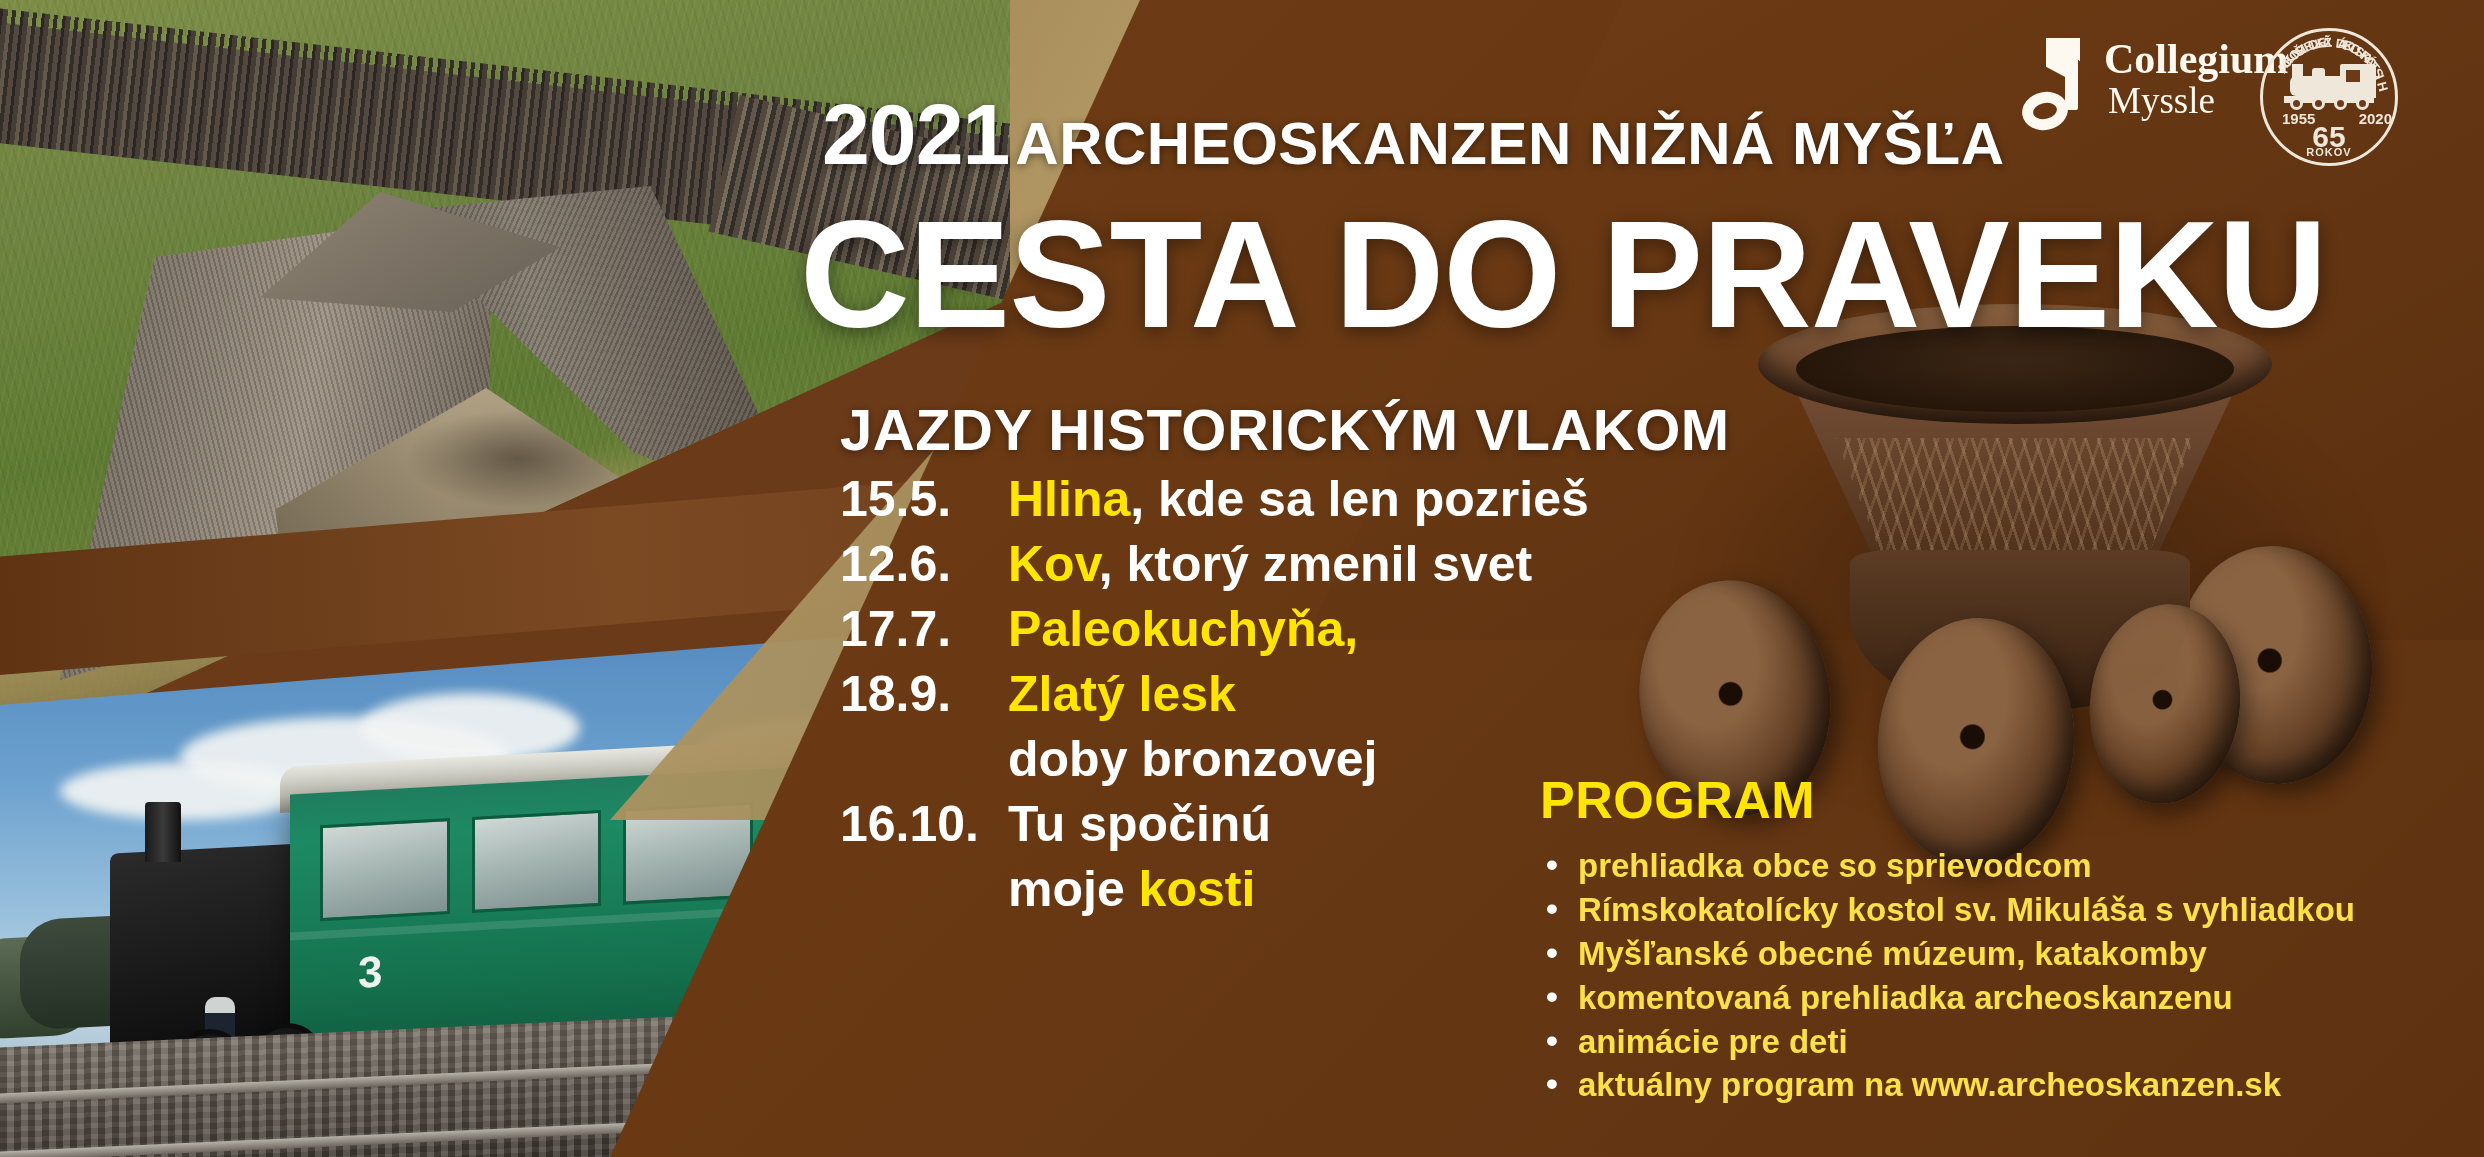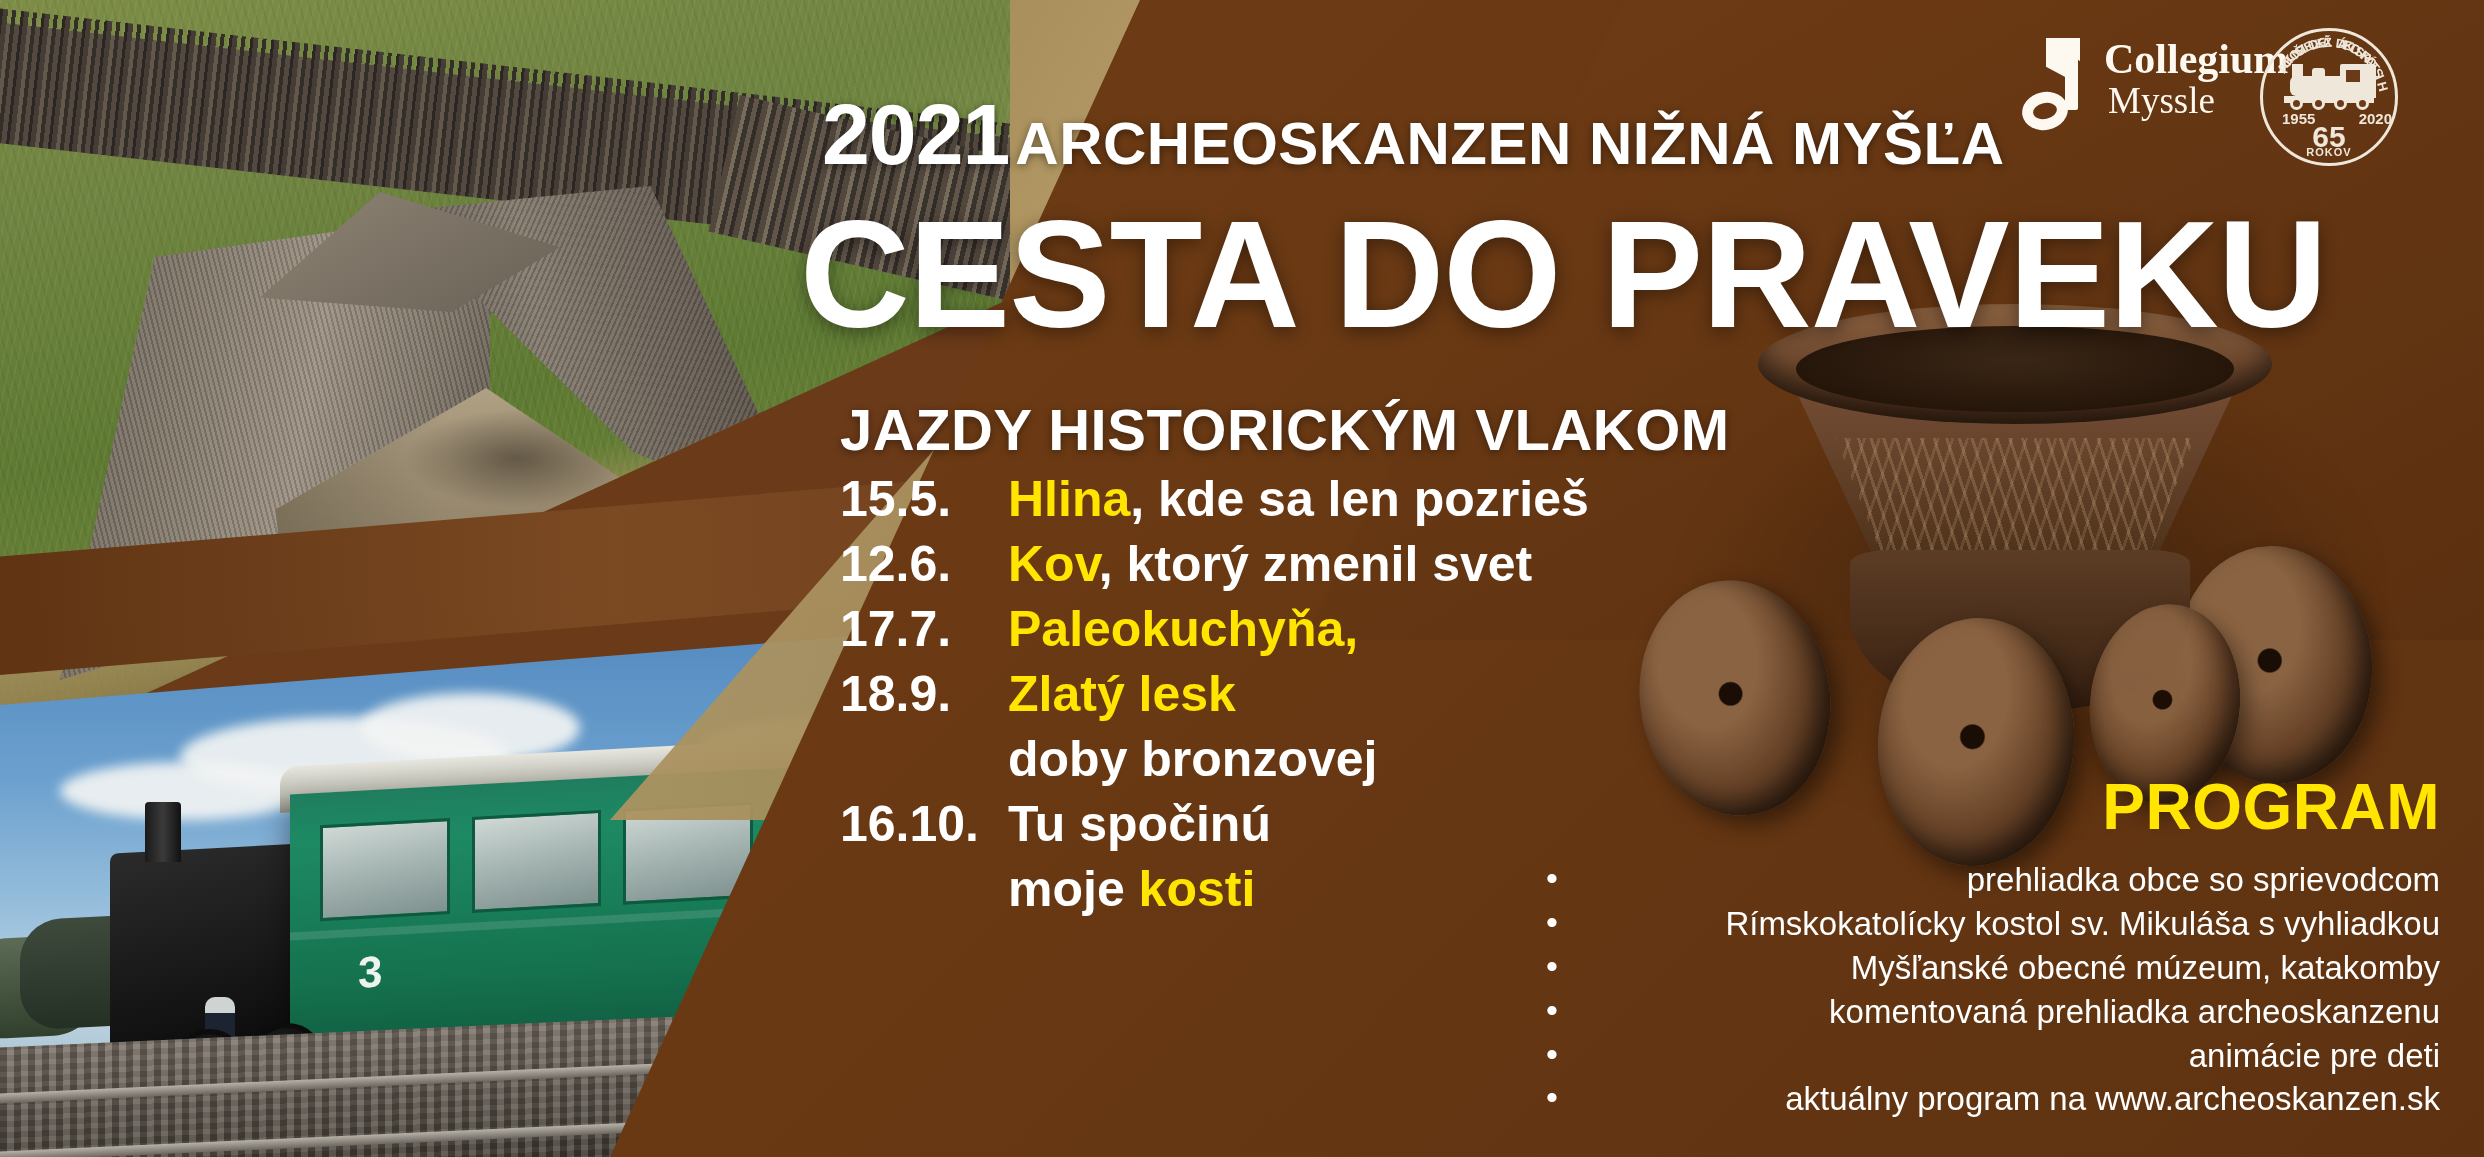--- a/index.html
+++ b/index.html
@@ -349,25 +349,25 @@
   }
 
   .datelist { left:840px; top:470px; width:760px; }
   .drow { display:flex; align-items:baseline; margin-bottom:7px; }
   .drow .d   { width:168px; flex:none; font-size:50px; font-weight:700; color:#fff; }
   .drow .t   { font-size:50px; font-weight:700; color:#fff; }
   .drow .t .hl { color:#ffe500; }
   .drow.cont .d { visibility:hidden; }
 
   .programblock { position:absolute; left:1540px; top:770px; z-index:20; width:900px; }
-  .programblock h2 { color:#ffe500; font-size:64px; font-weight:700; letter-spacing:.5px; margin-bottom:14px;text-align:right; }
+  .programblock h2 { color:#ffe500; font-size:52px; font-weight:700; letter-spacing:.5px; margin-bottom:14px; }
   .programblock ul { list-style:none; }
   .programblock li {
-    color:#ffffff; font-size:33px; font-weight:400; line-height:1.33;
-    padding-left:38px; position:relative;text-align:right;
+    color:#fde047; font-size:33px; font-weight:700; line-height:1.33;
+    padding-left:38px; position:relative;
   }
   .programblock li::before {
     content:"•"; position:absolute; left:6px; top:-2px; font-size:34px; color:#fff;
   }
 
   
   .logo-collegium {
     position:absolute; left:2020px; top:38px; z-index:30;
     display:flex; align-items:flex-start; gap:10px; color:#fdf8f0;
   }

